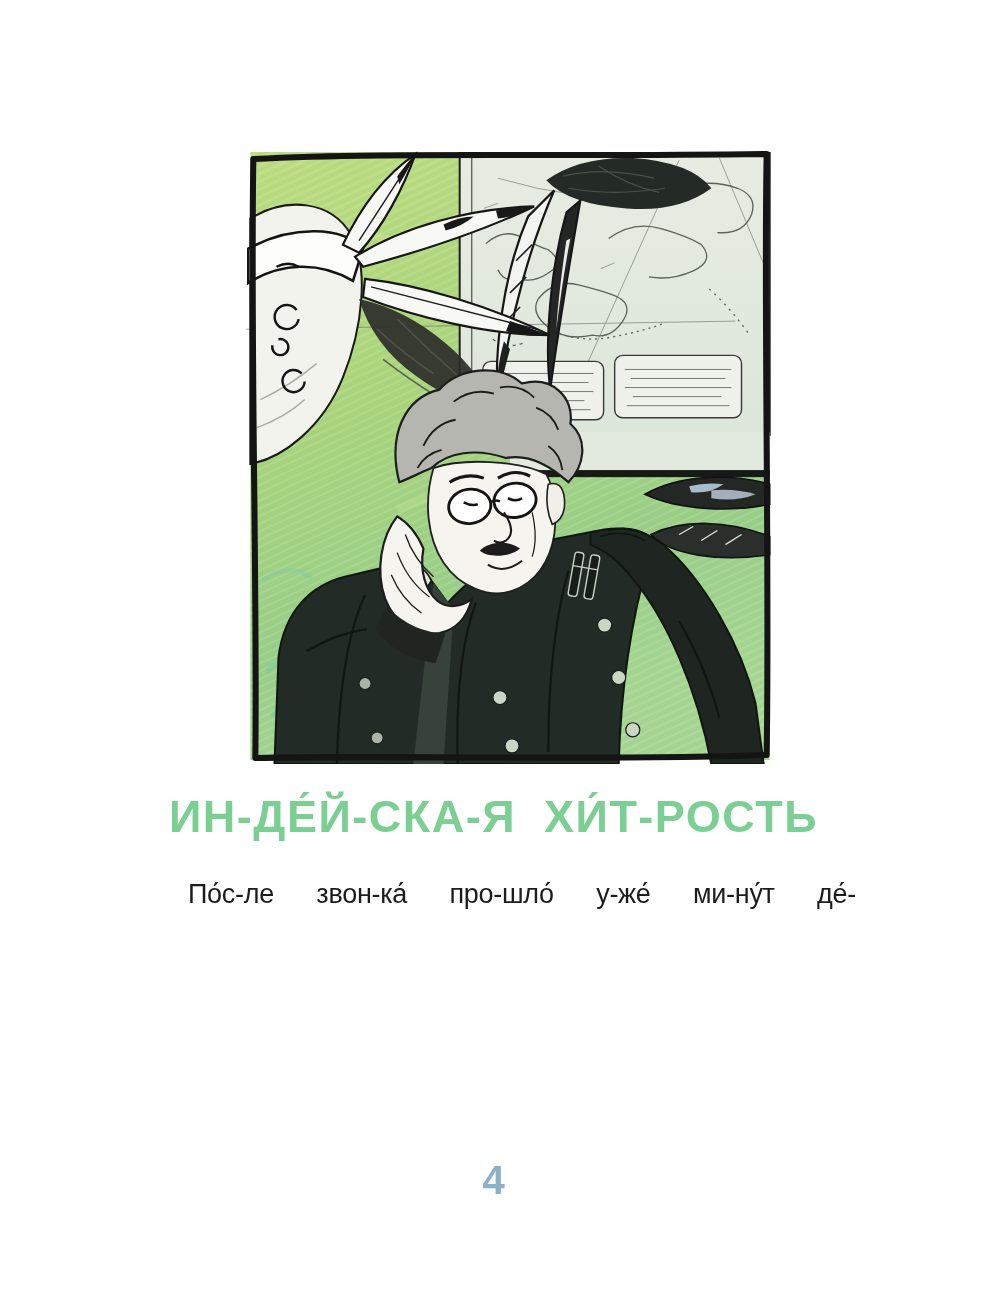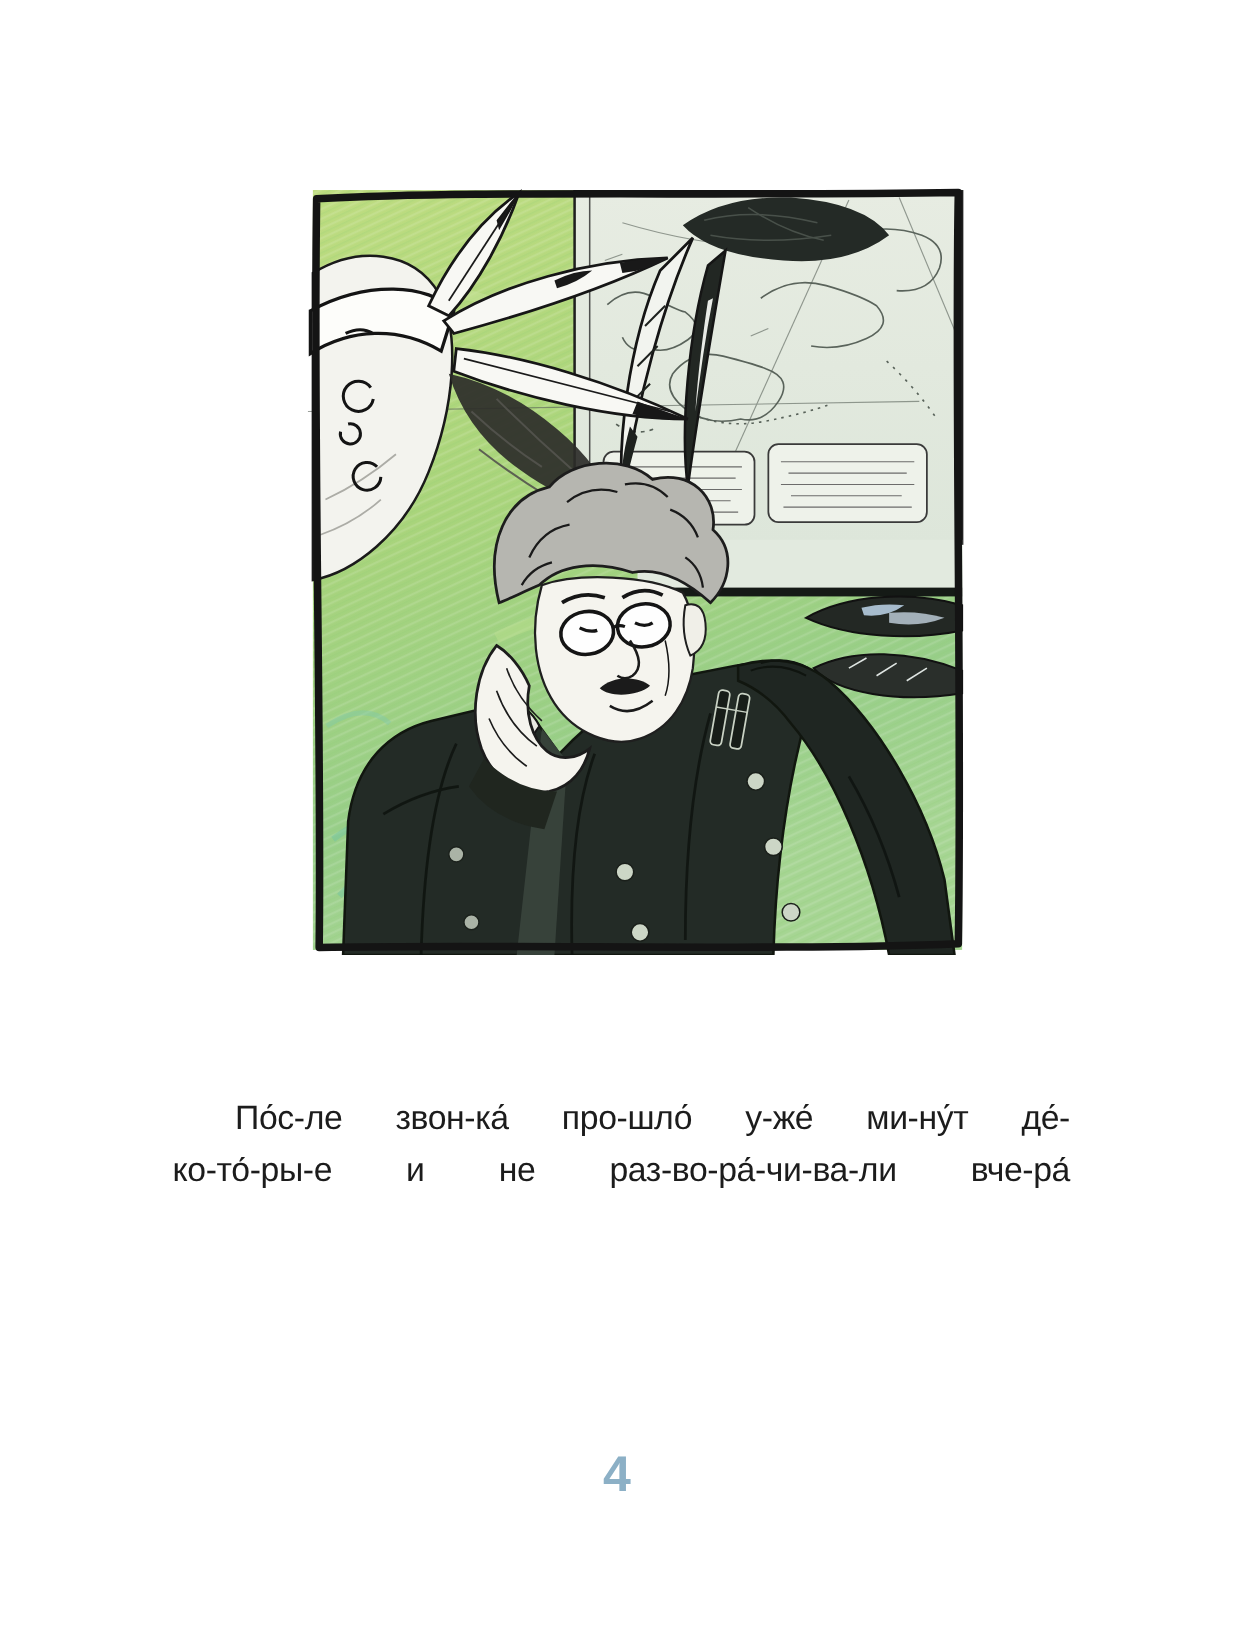--- a/index.html
+++ b/index.html
@@ -250,21 +250,21 @@
             <path d="M158,384 q8,24 28,42"></path>
         </g>
 
         <path d="M140,456 q26,26 58,26 l-10,30 q-40,-6 -60,-34 Z" fill="#20261f"></path>
       </g>
 
       <path d="M7,11 C130,4 320,9 517,6 C514,160 520,420 517,603 C380,609 150,603 9,606 C11,430 4,200 7,11 Z" fill="none" stroke="#141414" stroke-width="6" stroke-linejoin="round"></path>
     </svg>
   </div>
 
+  <div class="story-title">ИН-ДЕ́Й-СКА-Я ХИ́Т-РОСТЬ</div>
 
   <div class="paragraph">
     <div class="line indent">По́с-ле звон-ка́ про-шло́ у-же́ ми-ну́т де́-</div>
-    <div class="line">ко-то́-ры-е и не раз-во-ра́-чи-ва-ли вче-ра́</div>
   </div>
 
   <div class="page-number">4</div>
 
 </div>
 
 </body></html>

